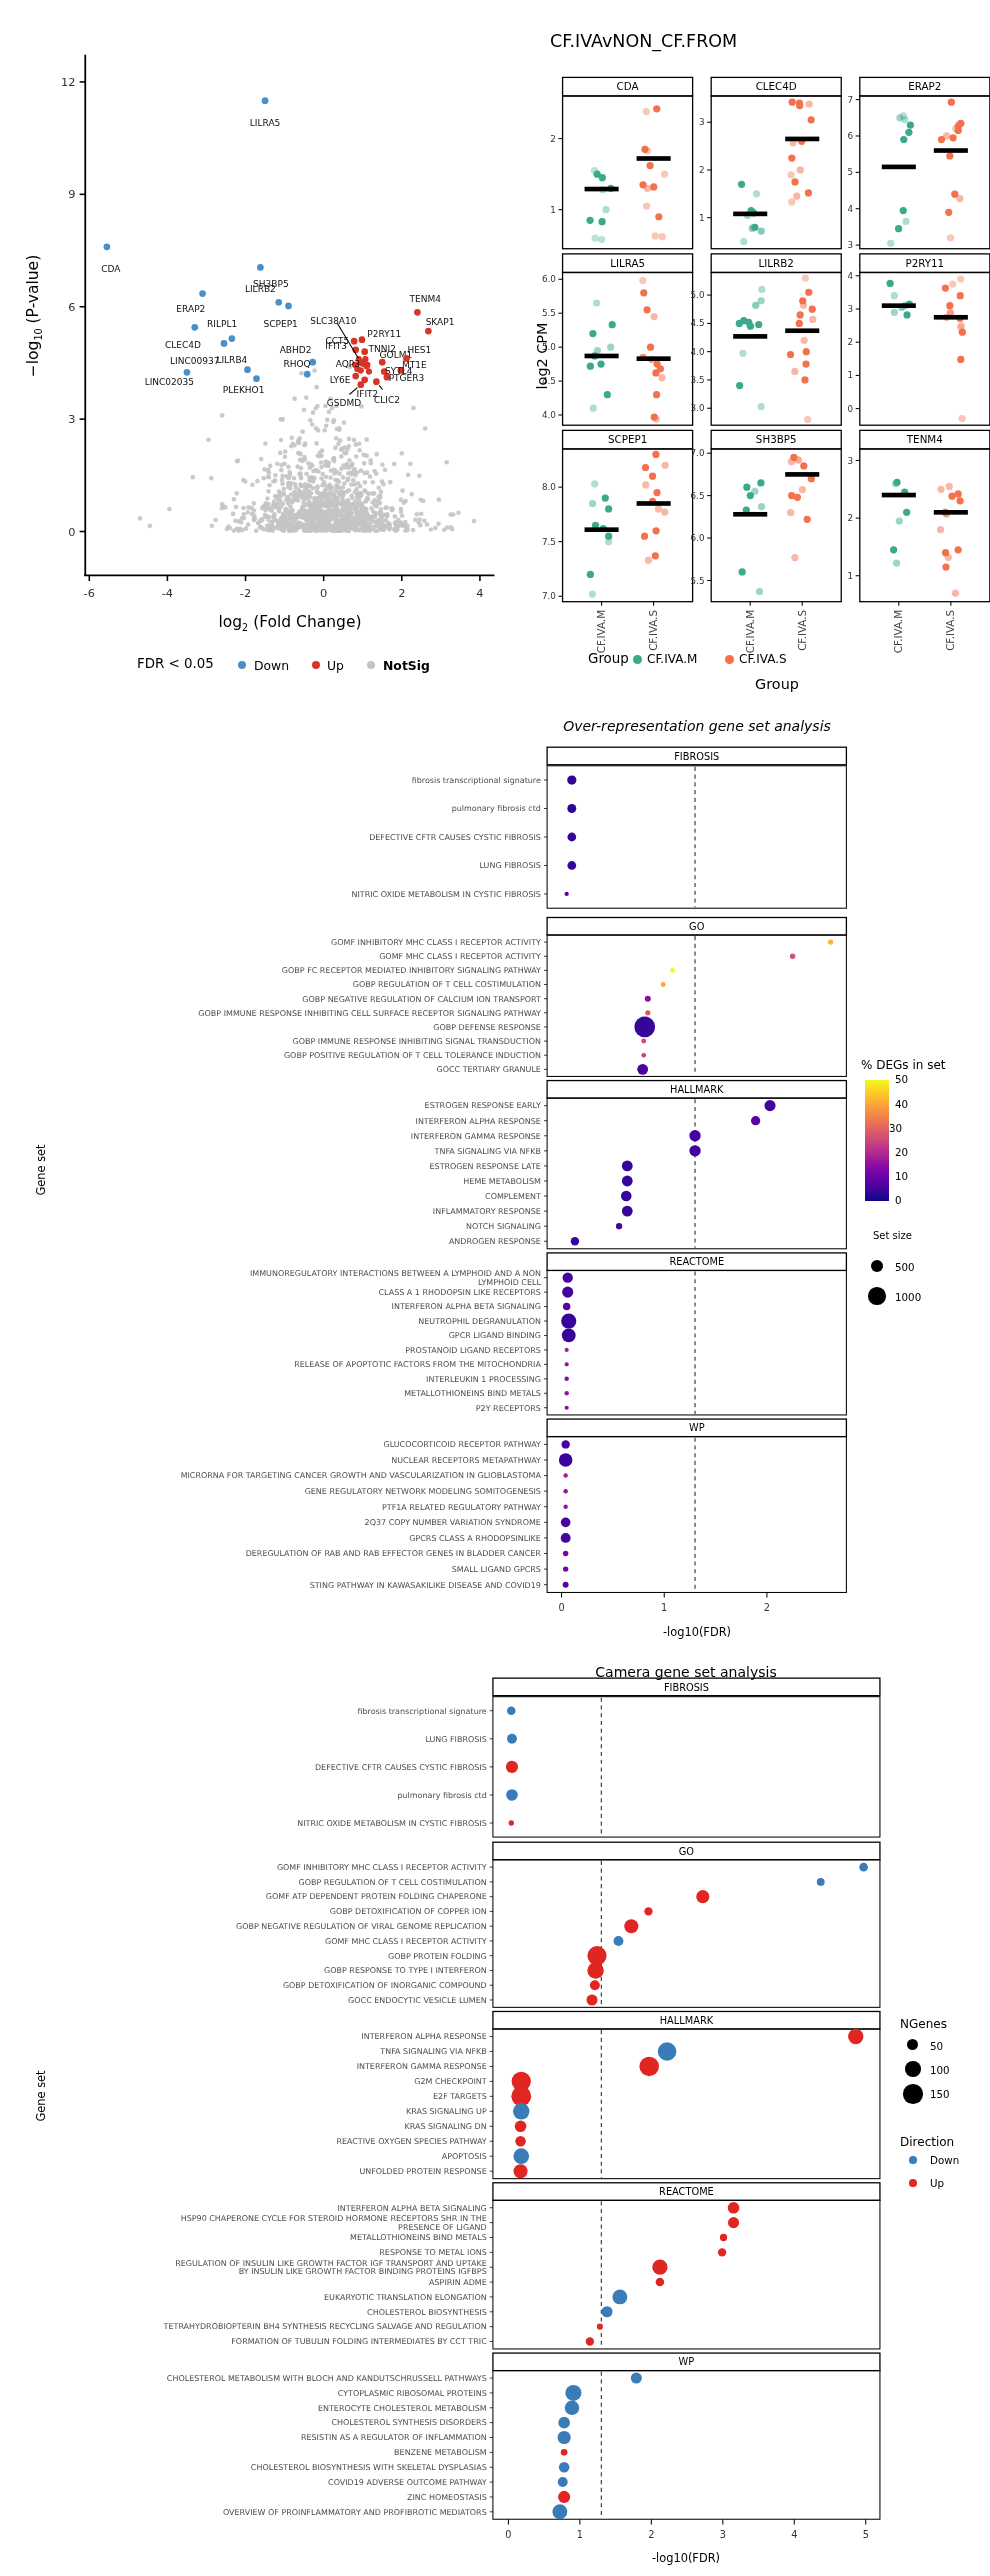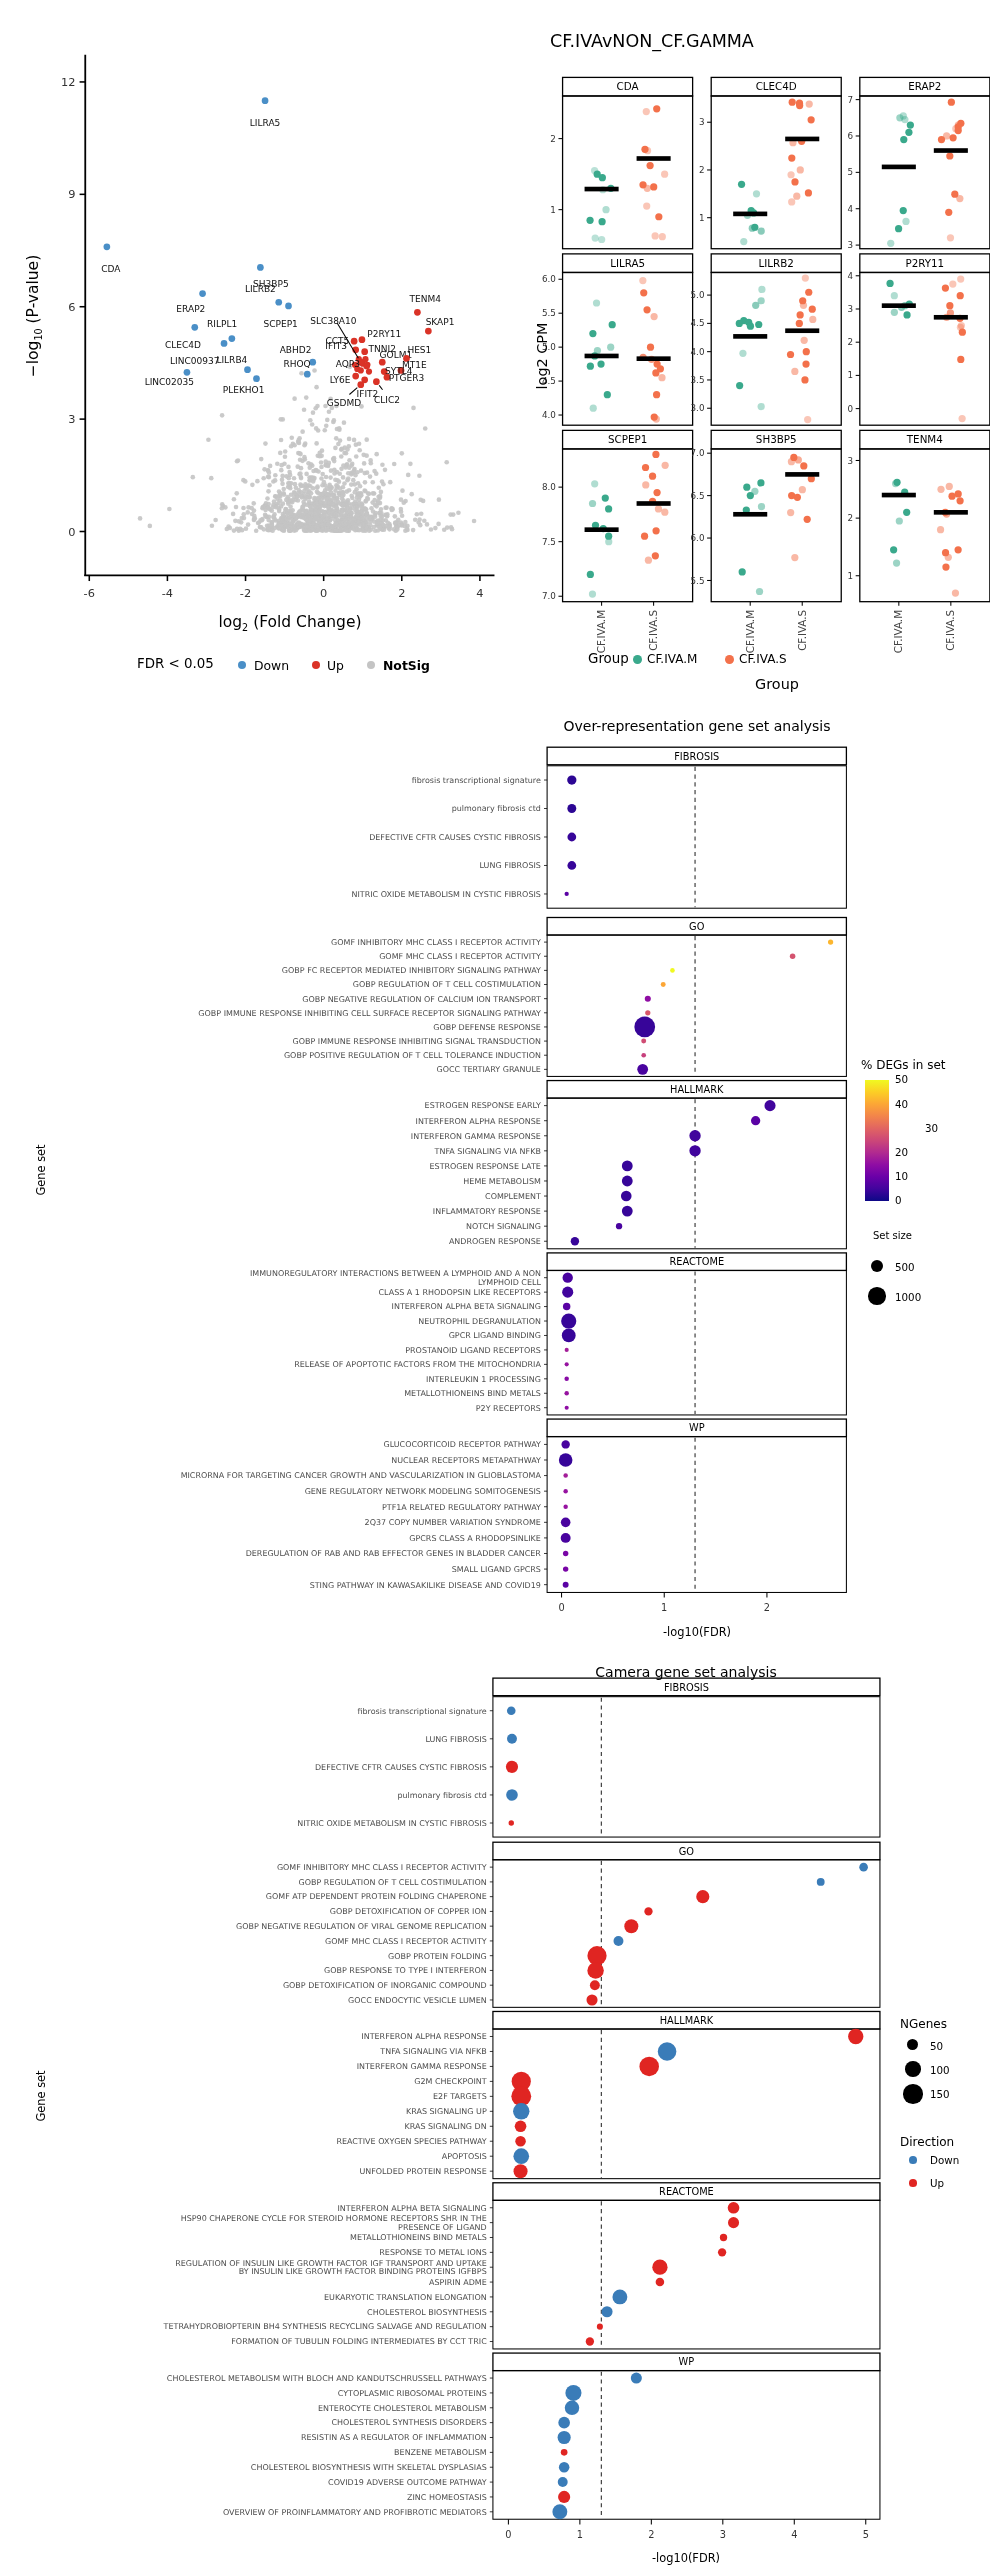--- a/index.html
+++ b/index.html
@@ -1944,38 +1944,38 @@
   </div>
 
   <div class="abs" style="left:137px;top:656px;font-size:13.4px;">FDR &lt; 0.05</div>
   <div class="dot" id="vleg-dot-0" style="left: 238px; top: 661px; width: 8.3px; height: 8.3px; background: rgb(74, 143, 199);"></div>
   <div class="abs" style="left:254px;top:658px;font-size:12.4px;">Down</div>
   <div class="dot" id="vleg-dot-1" style="left: 312px; top: 661px; width: 8.3px; height: 8.3px; background: rgb(218, 51, 39);"></div>
   <div class="abs" style="left:327px;top:658px;font-size:12.4px;">Up</div>
   <div class="dot" id="vleg-dot-2" style="left: 367px; top: 661px; width: 8.3px; height: 8.3px; background: rgb(196, 196, 196);"></div>
   <div class="abs" style="left:383px;top:658px;font-size:12.4px;font-weight:bold;">NotSig</div>
 
-  <div class="abs" style="left:550px;top:31px;font-size:17.5px;font-weight:500;">CF.IVAvNON_CF.GAMMA</div>
+  <div class="abs" style="left:550px;top:31px;font-size:17.5px;font-weight:500;">CF.IVAvNON_CF.FROM</div>
   <div class="abs vctr" style="left:542px;top:356px;font-size:14.4px;">log2 CPM</div>
   <div class="abs ctr" style="left:777px;top:684px;font-size:14.4px;">Group</div>
   <div class="abs" style="left:588px;top:651px;font-size:13.4px;">Group</div>
   <div class="dot" id="gleg-dot-0" style="left: 633px; top: 655px; width: 8.8px; height: 8.8px; background: rgb(58, 169, 140);"></div>
   <div class="abs" style="left:647px;top:652px;font-size:12px;">CF.IVA.M</div>
   <div class="dot" id="gleg-dot-1" style="left: 725px; top: 655px; width: 8.8px; height: 8.8px; background: rgb(243, 113, 75);"></div>
   <div class="abs" style="left:739px;top:652px;font-size:12px;">CF.IVA.S</div>
 
-  <div class="abs ctr" style="left:697px;top:726px;font-size:14px;">Over-representation gene set analysis</div>
+  <div class="abs ctr" style="left:697px;top:726px;font-size:14px;font-style:italic;">Over-representation gene set analysis</div>
   <div class="abs vctr" style="left:41px;top:1170px;font-size:11.4px;">Gene set</div>
   <div class="abs ctr" style="left:697px;top:1632px;font-size:11.4px;">-log10(FDR)</div>
 
   <div class="abs" style="left:861px;top:1058px;font-size:12px;">% DEGs in set</div>
   <div class="colorbar" id="ora-colorbar" style="left: 865px; top: 1080px; width: 24px; height: 121px; background: linear-gradient(to top, rgb(13, 8, 135), rgb(65, 4, 157), rgb(106, 0, 168), rgb(143, 13, 164), rgb(177, 42, 144), rgb(204, 71, 120), rgb(225, 100, 98), rgb(242, 132, 75), rgb(252, 166, 54), rgb(252, 206, 37), rgb(240, 249, 33));"></div>
   <div class="abs" style="left:895px;top:1073px;font-size:10.3px;">50</div>
   <div class="abs" style="left:895px;top:1098px;font-size:10.3px;">40</div>
-  <div class="abs" style="left:889px;top:1122px;font-size:10.3px;margin-left:36px;">30</div>
+  <div class="abs" style="left:889px;top:1122px;font-size:10.3px;">30</div>
   <div class="abs" style="left:895px;top:1146px;font-size:10.3px;">20</div>
   <div class="abs" style="left:895px;top:1170px;font-size:10.3px;">10</div>
   <div class="abs" style="left:895px;top:1194px;font-size:10.3px;">0</div>
 
   <div class="abs" style="left:861px;top:1230px;font-size:10px;margin-left:12px;">Set size</div>
   <div class="dot" style="left:871px;top:1260px;width:12.4px;height:12.4px;background:#000;"></div>
   <div class="abs" style="left:895px;top:1261px;font-size:10.3px;">500</div>
   <div class="dot" style="left:868px;top:1287px;width:17.5px;height:17.5px;background:#000;"></div>
   <div class="abs" style="left:895px;top:1291px;font-size:10.3px;">1000</div>
 

